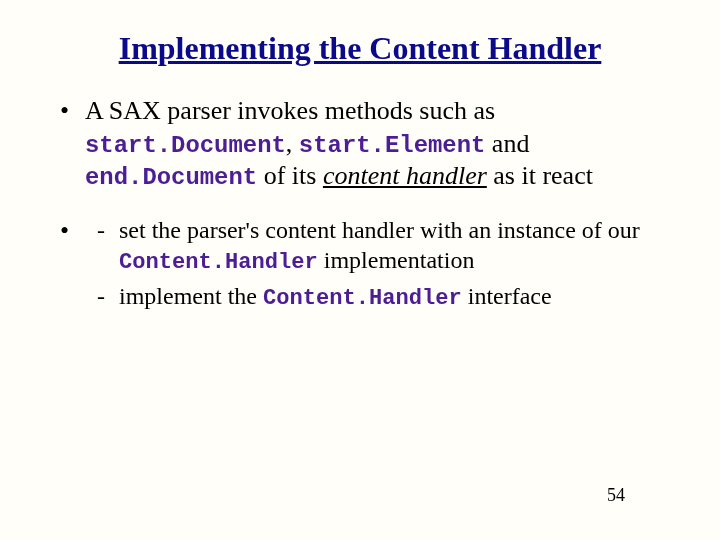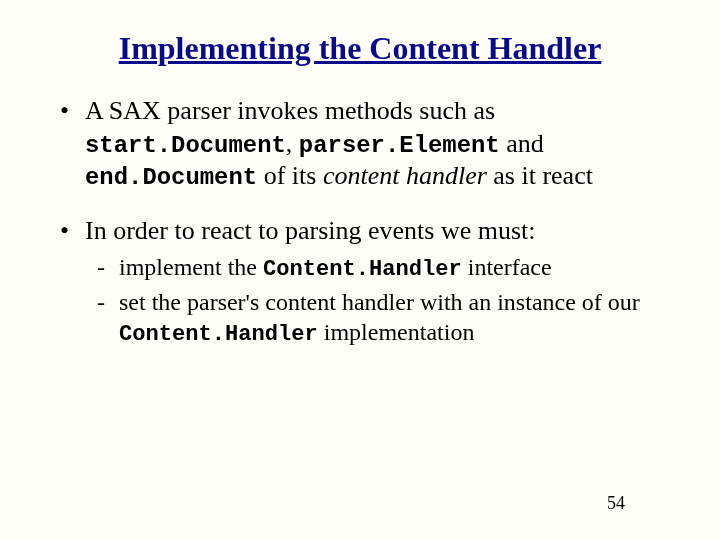--- a/index.html
+++ b/index.html
@@ -58,54 +58,54 @@
   }
   ul.sub > li::before {
     content: "-";
     position: absolute;
     left: 12px;
     top: 0;
   }
   .code {
     font-family: "Courier New", Courier, monospace;
     font-weight: bold;
-    color: #000000;
+    color: #4c1d95;
     font-size: 0.92em;
   }
   .ital {
     font-style: italic;
+    text-decoration: underline;
   }
   .pagenum {
     position: absolute;
-    bottom: 26px;
+    bottom: 34px;
     right: 95px;
     font-size: 18px;
   }
 </style>
 </head>
 <body>
 
 <div class="slide">
 
   <h1 class="title">Implementing the Content Handler</h1>
 
   <ul class="top">
 
     <li>
-      <span>A SAX parser invokes methods such as </span><span class="code">start.Document</span><span>, </span><span class="code">parser.Element</span><span> and </span><span class="code">end.Document</span><span> of its </span><span class="ital">content handler</span><span> as it react</span>
+      <span>A SAX parser invokes methods such as </span><span class="code">start.Document</span><span>, </span><span class="code">start.Element</span><span> and </span><span class="code">end.Document</span><span> of its </span><span class="ital">content handler</span><span> as it react</span>
     </li>
 
     <li>
-      <span>In order to react to parsing events we must:</span>
       <ul class="sub">
         <li>
-          <span>implement the </span><span class="code">Content.Handler</span><span> interface</span>
+          <span>set the parser's content handler with an instance of our </span><span class="code">Content.Handler</span><span> implementation</span>
         </li>
         <li>
-          <span>set the parser's content handler with an instance of our </span><span class="code">Content.Handler</span><span> implementation</span>
+          <span>implement the </span><span class="code">Content.Handler</span><span> interface</span>
         </li>
       </ul>
     </li>
 
   </ul>
 
   <div class="pagenum">54</div>
 </div>
 
 </body></html>

